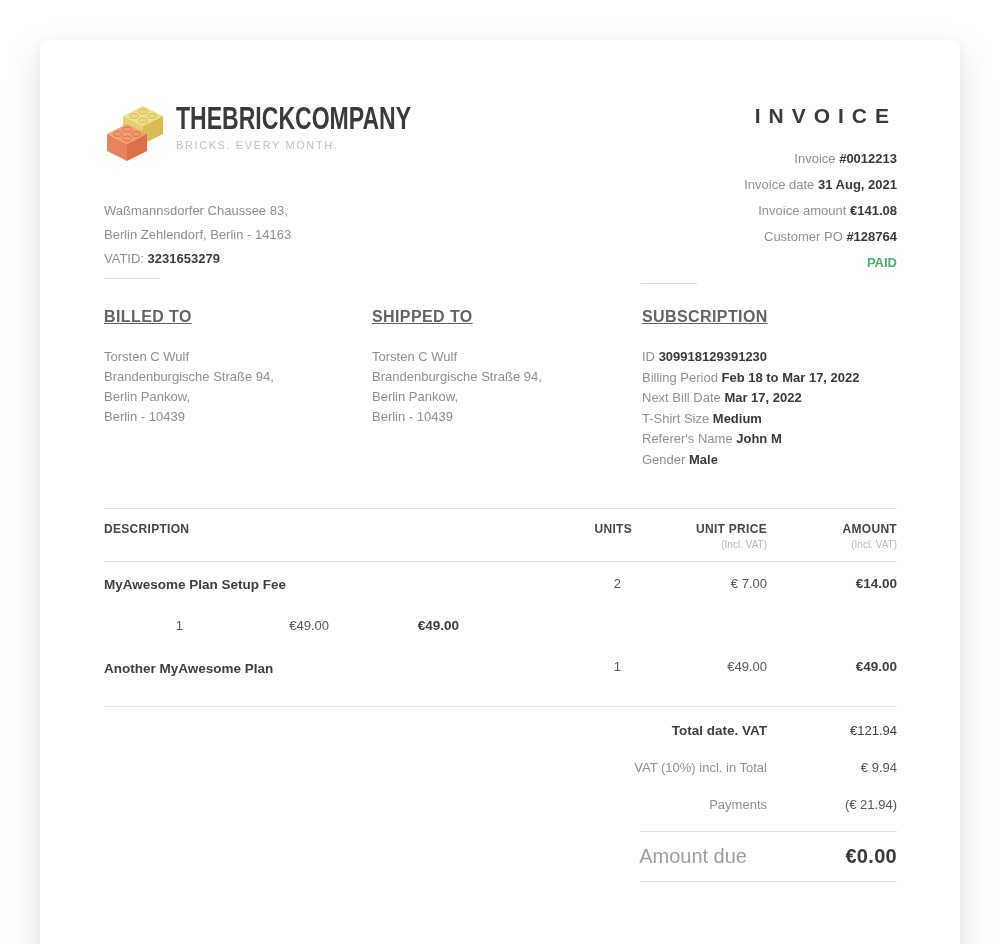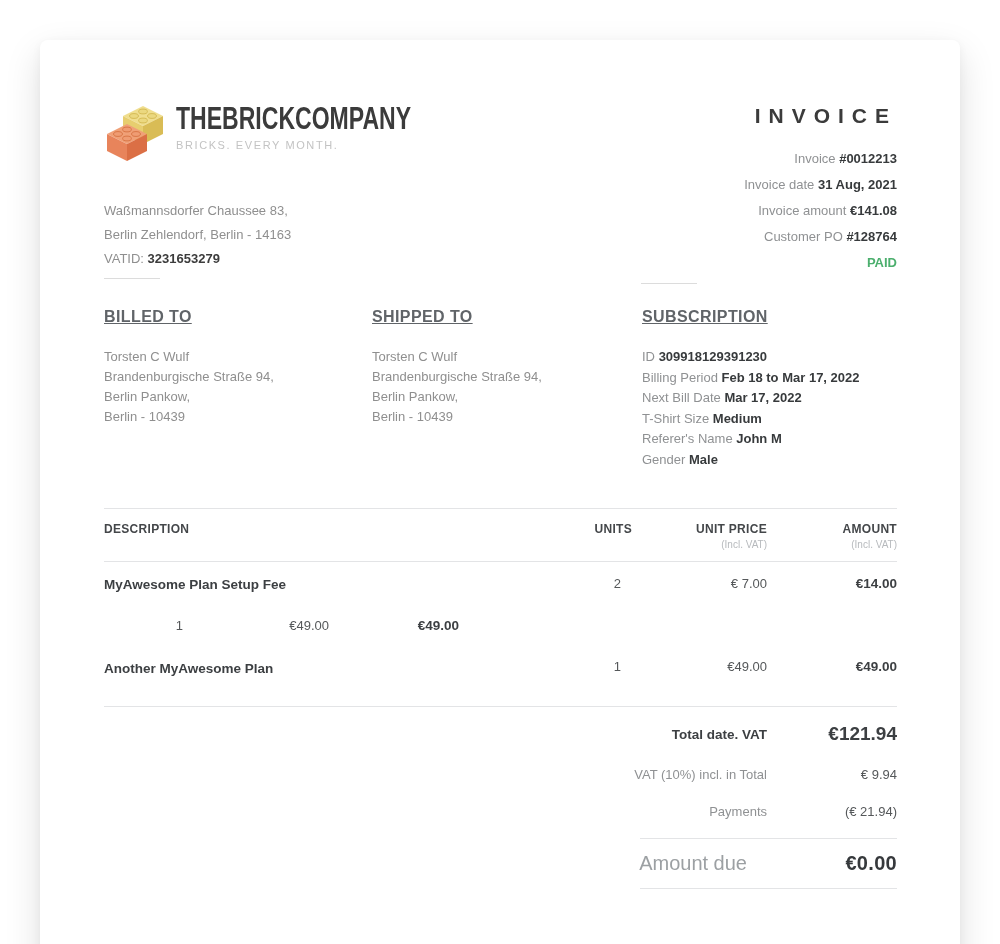--- a/index.html
+++ b/index.html
@@ -84,21 +84,21 @@
   .units-text { font-size: 13px; color: #55585a; padding-right: 11px; }
   .price-text { font-size: 13px; color: #55585a; }
   .amount-text { font-size: 13.5px; font-weight: bold; color: #3c3f42; }
 
   
   .totals { margin-top: 0; }
   .totals-row { display: flex; align-items: center; padding: 11px 0; }
   .totals-label { flex: 1; text-align: right; font-size: 13px; color: #8f9193; }
   .totals-label.strong { color: #3c3f42; font-weight: bold; font-size: 13.5px; }
   .totals-value { width: 130px; text-align: right; font-size: 13px; color: #55585a; }
-  .totals-value.strong { color: #3c3f42; font-weight: bold; font-size: 19px; }
+  .totals-value.strong { color: #3c3f42; font-weight: normal; font-size: 13px; }
   .due-rule {
     border: none; border-top: 1px solid #e3e4e6;
     width: 257px; margin-left: auto;
   }
   .amount-due-row { display: flex; align-items: center; padding: 13px 0; }
   .amount-due-label { flex: 1; text-align: right; font-size: 20px; color: #9ca0a3; }
   .amount-due-value { width: 150px; text-align: right; font-size: 20px; font-weight: bold; color: #36393c; letter-spacing: 0.3px; }
 </style>
 </head>
 <body>

